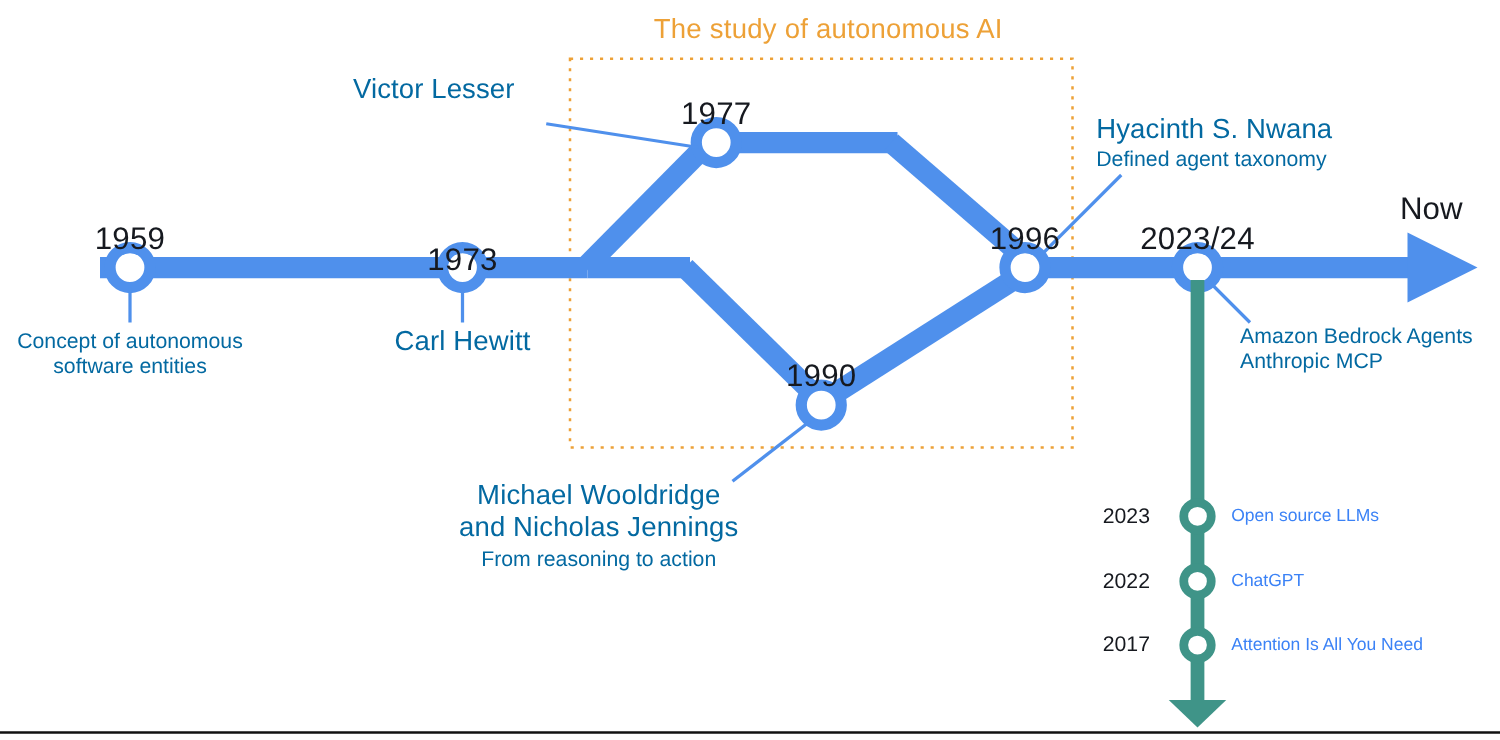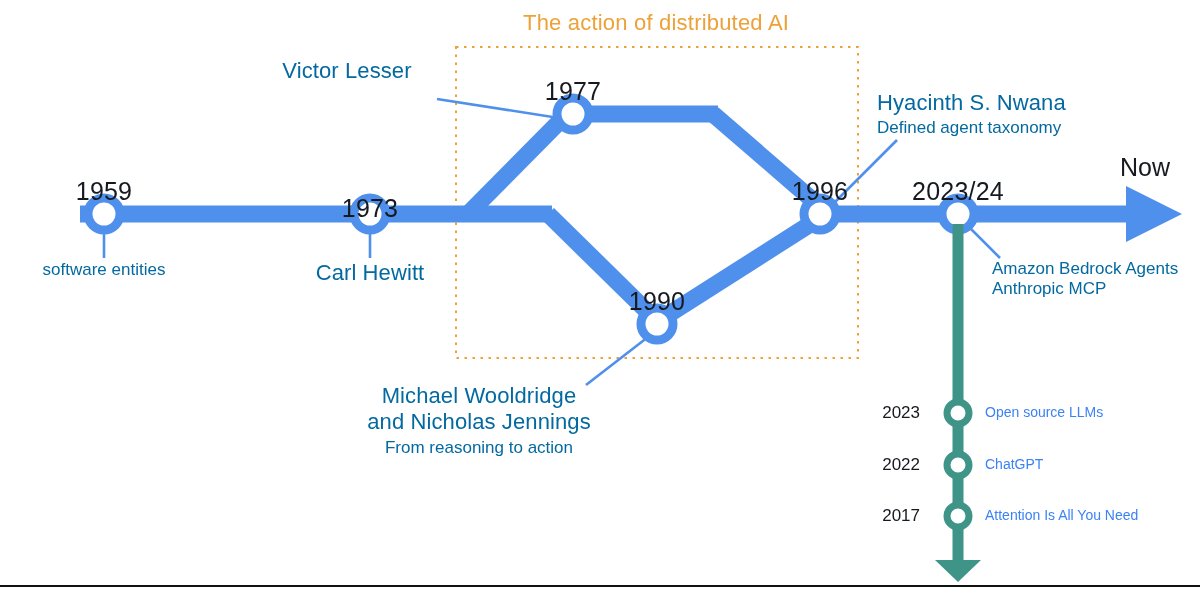--- a/index.html
+++ b/index.html
@@ -124,31 +124,32 @@
       <path d="M 958 224 L 958 562" stroke="#3f9488" stroke-width="11" fill="none"></path>
       <polygon points="935,560 981,560 958,582" fill="#3f9488"></polygon>
     </g>
     <circle cx="958" cy="413" r="11" fill="#ffffff" stroke="#3f9488" stroke-width="7"></circle>
     <circle cx="958" cy="465" r="11" fill="#ffffff" stroke="#3f9488" stroke-width="7"></circle>
     <circle cx="958" cy="516" r="11" fill="#ffffff" stroke="#3f9488" stroke-width="7"></circle>
 
     <line x1="0" y1="586" x2="1200" y2="586" stroke="#111111" stroke-width="2"></line>
   </svg>
 
-  <div class="lbl section-title" style="left:523px; top:11px;">The action of distributed AI</div>
+  <div class="lbl section-title" style="left:523px; top:11px;">The study of autonomous AI</div>
 
   <div class="lbl year-main center" style="left:54px; top:153px; width:100px;">1959</div>
   <div class="lbl year-main center" style="left:320px; top:170px; width:100px;">1973</div>
   <div class="lbl year-main center" style="left:523px; top:53px; width:100px;">1977</div>
   <div class="lbl year-main center" style="left:607px; top:263px; width:100px;">1990</div>
   <div class="lbl year-main center" style="left:770px; top:153px; width:100px;">1996</div>
   <div class="lbl year-main center" style="left:898px; top:153px; width:120px;">2023/24</div>
   <div class="lbl now-label center" style="left:1095px; top:153px; width:100px;">Now</div>
 
   <div class="block center" style="left:4px; top:260px; width:200px;">
+    <div class="person-desc" style="margin-top:3px;">Concept of autonomous</div>
     <div class="person-desc">software entities</div>
   </div>
 
   <div class="block center" style="left:270px; top:260px; width:200px;">
     <div class="person-name">Carl Hewitt</div>
   </div>
 
   <div class="block center" style="left:247px; top:58px; width:200px;">
     <div class="person-name">Victor Lesser</div>
   </div>

